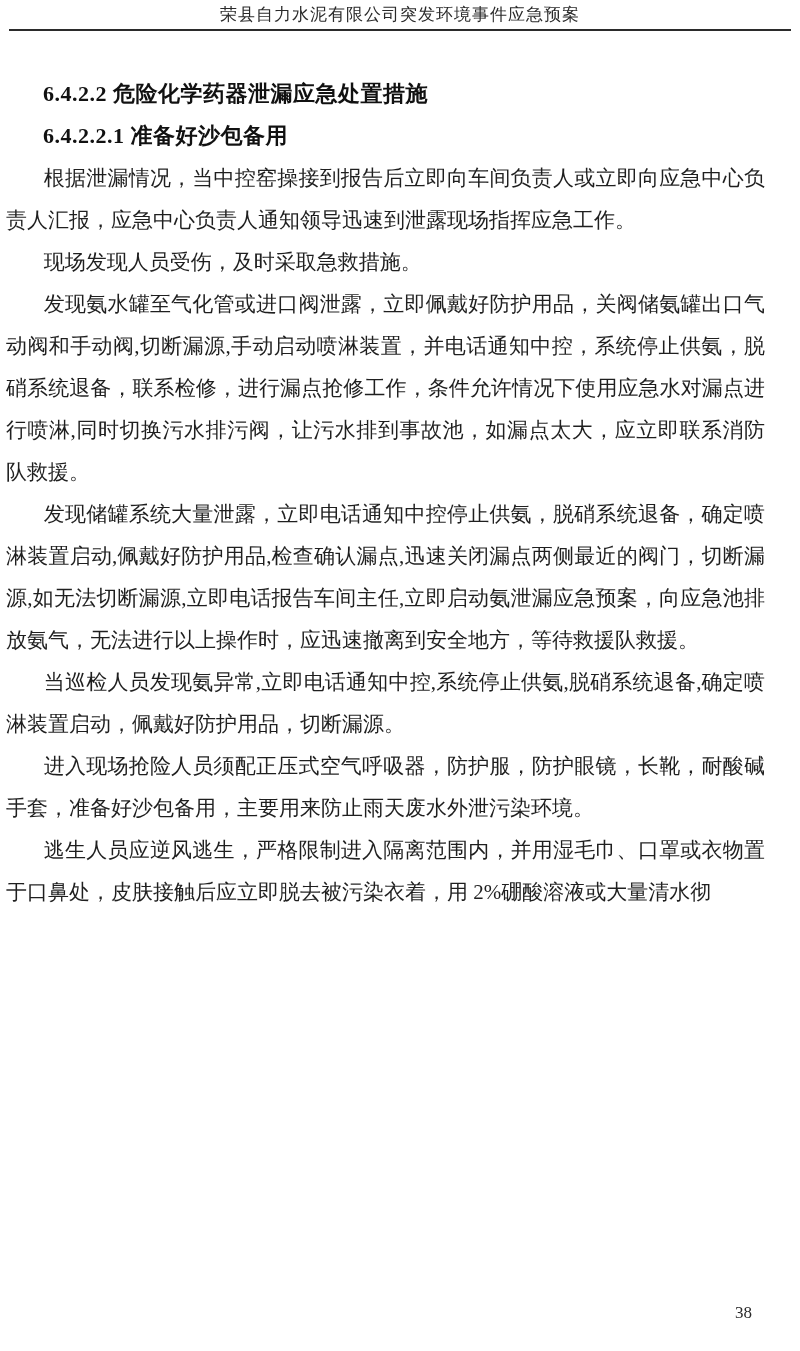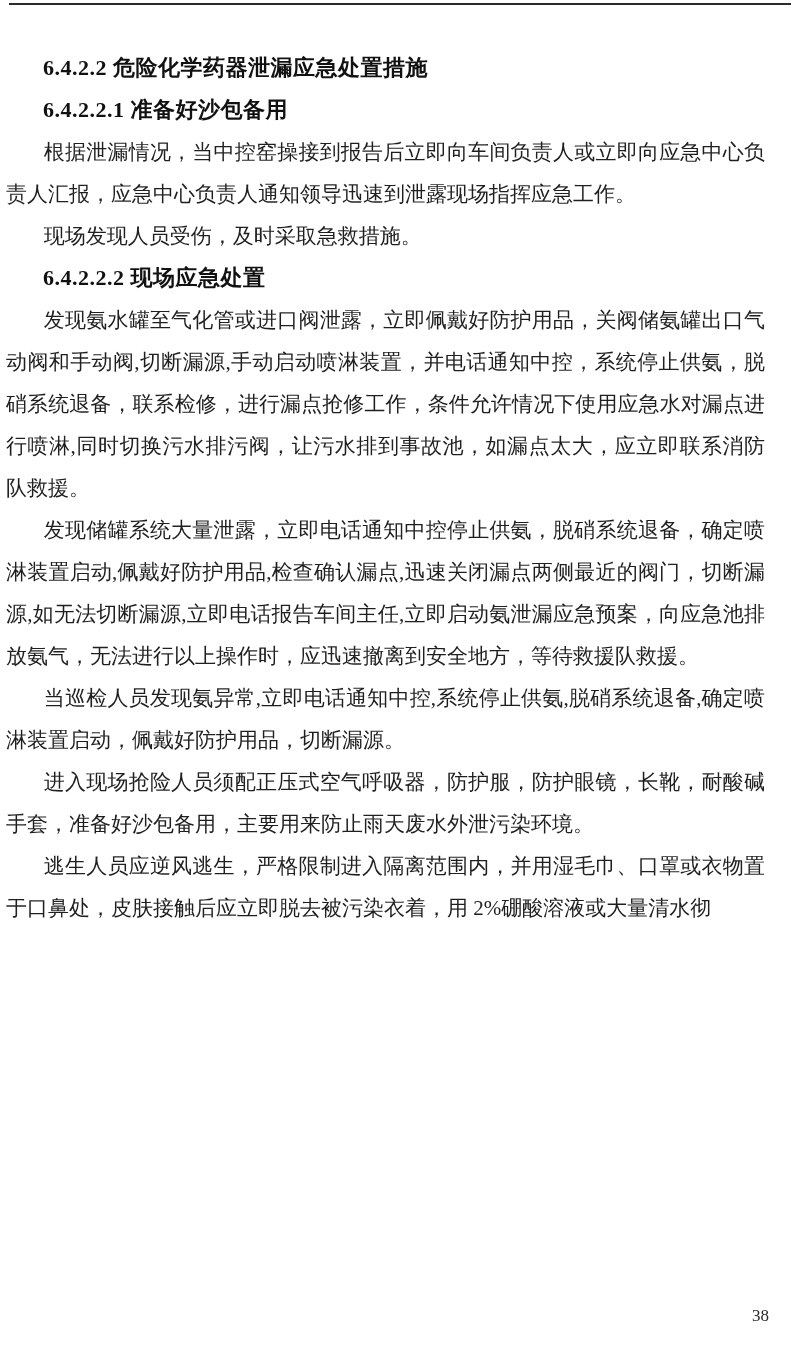--- a/index.html
+++ b/index.html
@@ -42,41 +42,41 @@
   }
   .doc-para {
     font-size: 21px;
     line-height: 42px;
     text-indent: 1.8em;
     text-align: justify;
     color: #1f1f1f;
   }
   .page-number {
     position: absolute;
-    right: 31px;
+    right: 48px;
     top: 1303px;
     font-size: 17px;
     color: #2a2a2a;
   }
 </style>
 </head>
 <body>
 
 <div class="page">
 
   <div>
+    <div class="header-title">荣县自力水泥有限公司突发环境事件应急预案</div>
     <div class="header-rule"></div>
   </div>
 
   <div class="content">
     <div class="doc-heading">6.4.2.2 危险化学药器泄漏应急处置措施</div>
     <div class="doc-heading">6.4.2.2.1 准备好沙包备用</div>
     <p class="doc-para">根据泄漏情况，当中控窑操接到报告后立即向车间负责人或立即向应急中心负责人汇报，应急中心负责人通知领导迅速到泄露现场指挥应急工作。</p>
     <p class="doc-para">现场发现人员受伤，及时采取急救措施。</p>
-    <div class="doc-heading">6.4.2.2.2 现场应急处置</div>
     <p class="doc-para">发现氨水罐至气化管或进口阀泄露，立即佩戴好防护用品，关阀储氨罐出口气动阀和手动阀,切断漏源,手动启动喷淋装置，并电话通知中控，系统停止供氨，脱硝系统退备，联系检修，进行漏点抢修工作，条件允许情况下使用应急水对漏点进行喷淋,同时切换污水排污阀，让污水排到事故池，如漏点太大，应立即联系消防队救援。</p>
     <p class="doc-para">发现储罐系统大量泄露，立即电话通知中控停止供氨，脱硝系统退备，确定喷淋装置启动,佩戴好防护用品,检查确认漏点,迅速关闭漏点两侧最近的阀门，切断漏源,如无法切断漏源,立即电话报告车间主任,立即启动氨泄漏应急预案，向应急池排放氨气，无法进行以上操作时，应迅速撤离到安全地方，等待救援队救援。</p>
     <p class="doc-para">当巡检人员发现氨异常,立即电话通知中控,系统停止供氨,脱硝系统退备,确定喷淋装置启动，佩戴好防护用品，切断漏源。</p>
     <p class="doc-para">进入现场抢险人员须配正压式空气呼吸器，防护服，防护眼镜，长靴，耐酸碱手套，准备好沙包备用，主要用来防止雨天废水外泄污染环境。</p>
     <p class="doc-para">逃生人员应逆风逃生，严格限制进入隔离范围内，并用湿毛巾、口罩或衣物置于口鼻处，皮肤接触后应立即脱去被污染衣着，用 2%硼酸溶液或大量清水彻</p>
   </div>
 
   <div class="page-number">38</div>
 
 </div>

